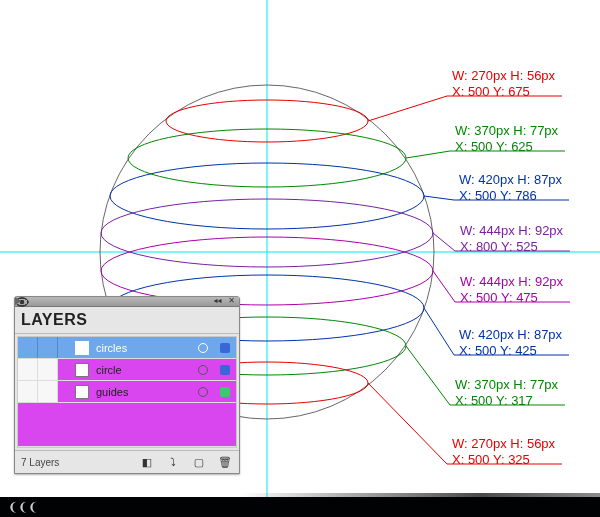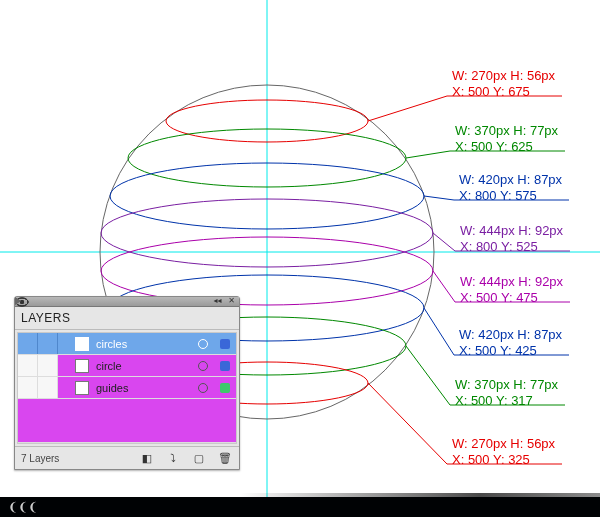--- a/index.html
+++ b/index.html
@@ -6,21 +6,21 @@
   body { width: 600px; height: 517px; background: #fff; position: relative; overflow: hidden; }
   .canvas { position: absolute; inset: 0; }
   svg { position: absolute; top: 0; left: 0; }
   .annot { position: absolute; font-size: 13px; line-height: 1.25; white-space: nowrap; }
   .annot .l2 { display: block; }
 
   
   .layers-panel { position: absolute; left: 14px; top: 296px; width: 226px; background: #e6e6e6; border: 1px solid #888; box-shadow: 0 1px 2px rgba(0,0,0,.3); font-size: 11px; color: #222; border-radius: 3px 3px 0 0; }
   .panel-tabbar { height: 10px; background: linear-gradient(#b8b8b8,#9a9a9a); display:flex; justify-content:flex-end; align-items:center; padding:0 2px; gap:3px; border-bottom:1px solid #777; }
   .panel-tabbar span { width: 11px; height:7px; font-size:8px; line-height:6px; text-align:center; color:#333; cursor:pointer; }
-  .panel-title { padding: 4px 6px; font-size: 12px; color:#222; border-bottom:1px solid #bbb; letter-spacing:.5px; }
+  .panel-title { padding: 4px 6px; font-size: 16px; color:#222; border-bottom:1px solid #bbb; letter-spacing:.5px;font-weight:bold; }
   .layer-list { background:#d946ef; border:1px solid #c9c9c9; margin:2px; }
   .layer-row { display:flex; align-items:center; height:22px; border-bottom:1px solid #ddd; }
   .layer-row.selected { background:#6ea7ea; color:#fff; }
   .vis-cell, .lock-cell { width:20px; height:100%; display:flex; align-items:center; justify-content:center; border-right:1px solid #ddd; background:#f7f7f7; }
   .layer-row.selected .vis-cell, .layer-row.selected .lock-cell { background:#6ea7ea; border-right-color:#4f87cc; }
   .arrow-cell { width:14px; display:flex; align-items:center; justify-content:center; }
   .swcell { width:20px; display:flex; align-items:center; justify-content:center; }
   .sw { width:14px; height:14px; border:1px solid #777; background:#fff; }
   .layer-row.selected .swcell .sw { border-color:#fff; }
   .name-cell { flex:1; padding-left:4px; font-size:11px; }
@@ -73,21 +73,21 @@
       <line x1="450" y1="405" x2="565" y2="405" stroke="#008800" stroke-width="1"></line>
       <ellipse cx="267" cy="383" rx="101" ry="21" fill="none" stroke="#e60000" stroke-width="1"></ellipse>
       <line x1="368" y1="383" x2="447" y2="464" stroke="#e60000" stroke-width="1"></line>
       <line x1="447" y1="464" x2="562" y2="464" stroke="#e60000" stroke-width="1"></line>
     </svg>
 </div>
 
 <div id="annots">
     <div class="annot" style="left: 452px; top: 68px; color: rgb(230, 0, 0);"><span>W: 270px H: 56px</span><span class="l2">X: 500 Y: 675</span></div>
     <div class="annot" style="left: 455px; top: 123px; color: rgb(0, 136, 0);"><span>W: 370px H: 77px</span><span class="l2">X: 500 Y: 625</span></div>
-    <div class="annot" style="left: 459px; top: 172px; color: rgb(0, 51, 170);"><span>W: 420px H: 87px</span><span class="l2">X: 800 Y: 575</span></div>
+    <div class="annot" style="left: 459px; top: 172px; color: rgb(0, 51, 170);"><span>W: 420px H: 87px</span><span class="l2">X: 500 Y: 786</span></div>
     <div class="annot" style="left: 460px; top: 223px; color: rgb(122, 31, 162);"><span>W: 444px H: 92px</span><span class="l2">X: 800 Y: 525</span></div>
     <div class="annot" style="left: 460px; top: 274px; color: rgb(170, 0, 170);"><span>W: 444px H: 92px</span><span class="l2">X: 500 Y: 475</span></div>
     <div class="annot" style="left: 459px; top: 327px; color: rgb(0, 51, 170);"><span>W: 420px H: 87px</span><span class="l2">X: 500 Y: 425</span></div>
     <div class="annot" style="left: 455px; top: 377px; color: rgb(0, 136, 0);"><span>W: 370px H: 77px</span><span class="l2">X: 500 Y: 317</span></div>
     <div class="annot" style="left: 452px; top: 436px; color: rgb(230, 0, 0);"><span>W: 270px H: 56px</span><span class="l2">X: 500 Y: 325</span></div>
   </div>
 
 <div class="layers-panel">
   <div class="panel-tabbar">
     <span>◂◂</span>

